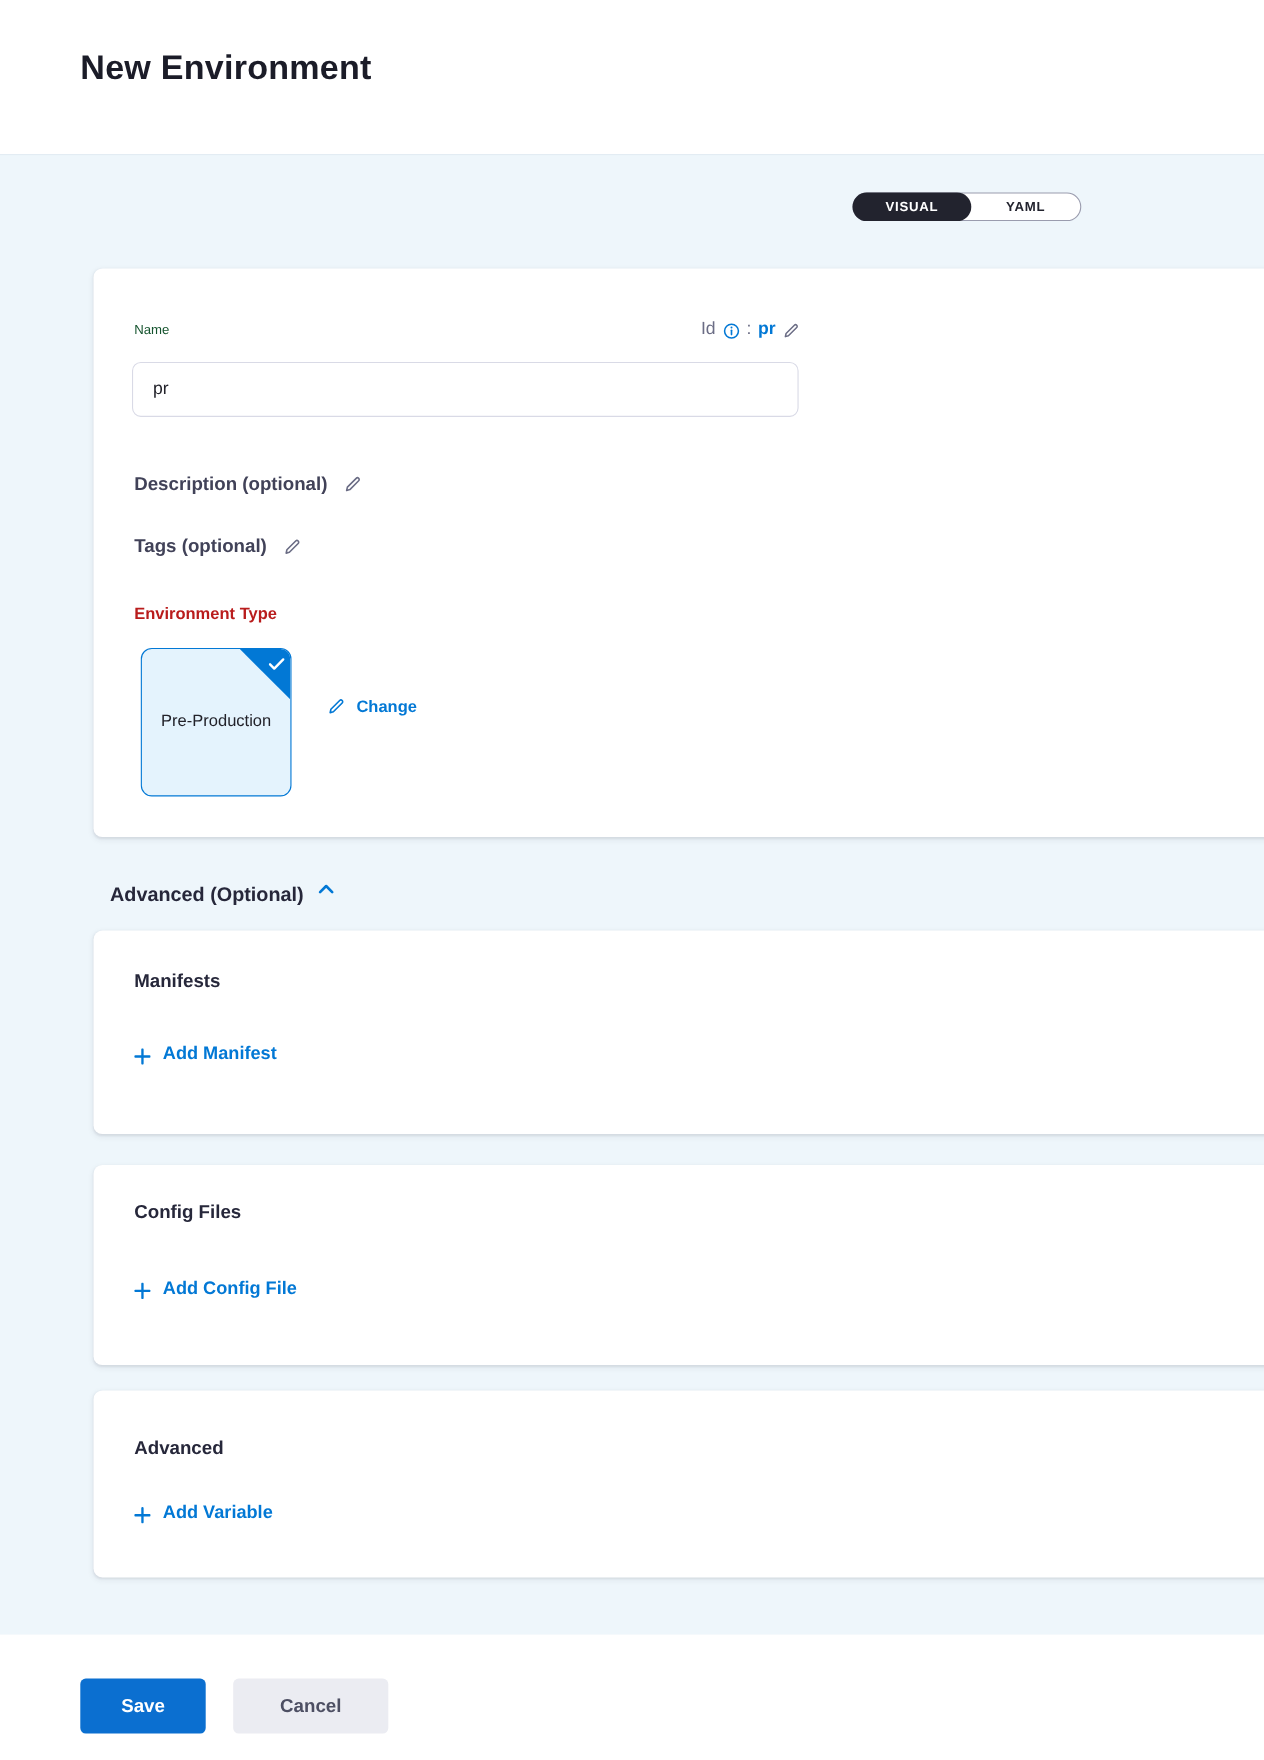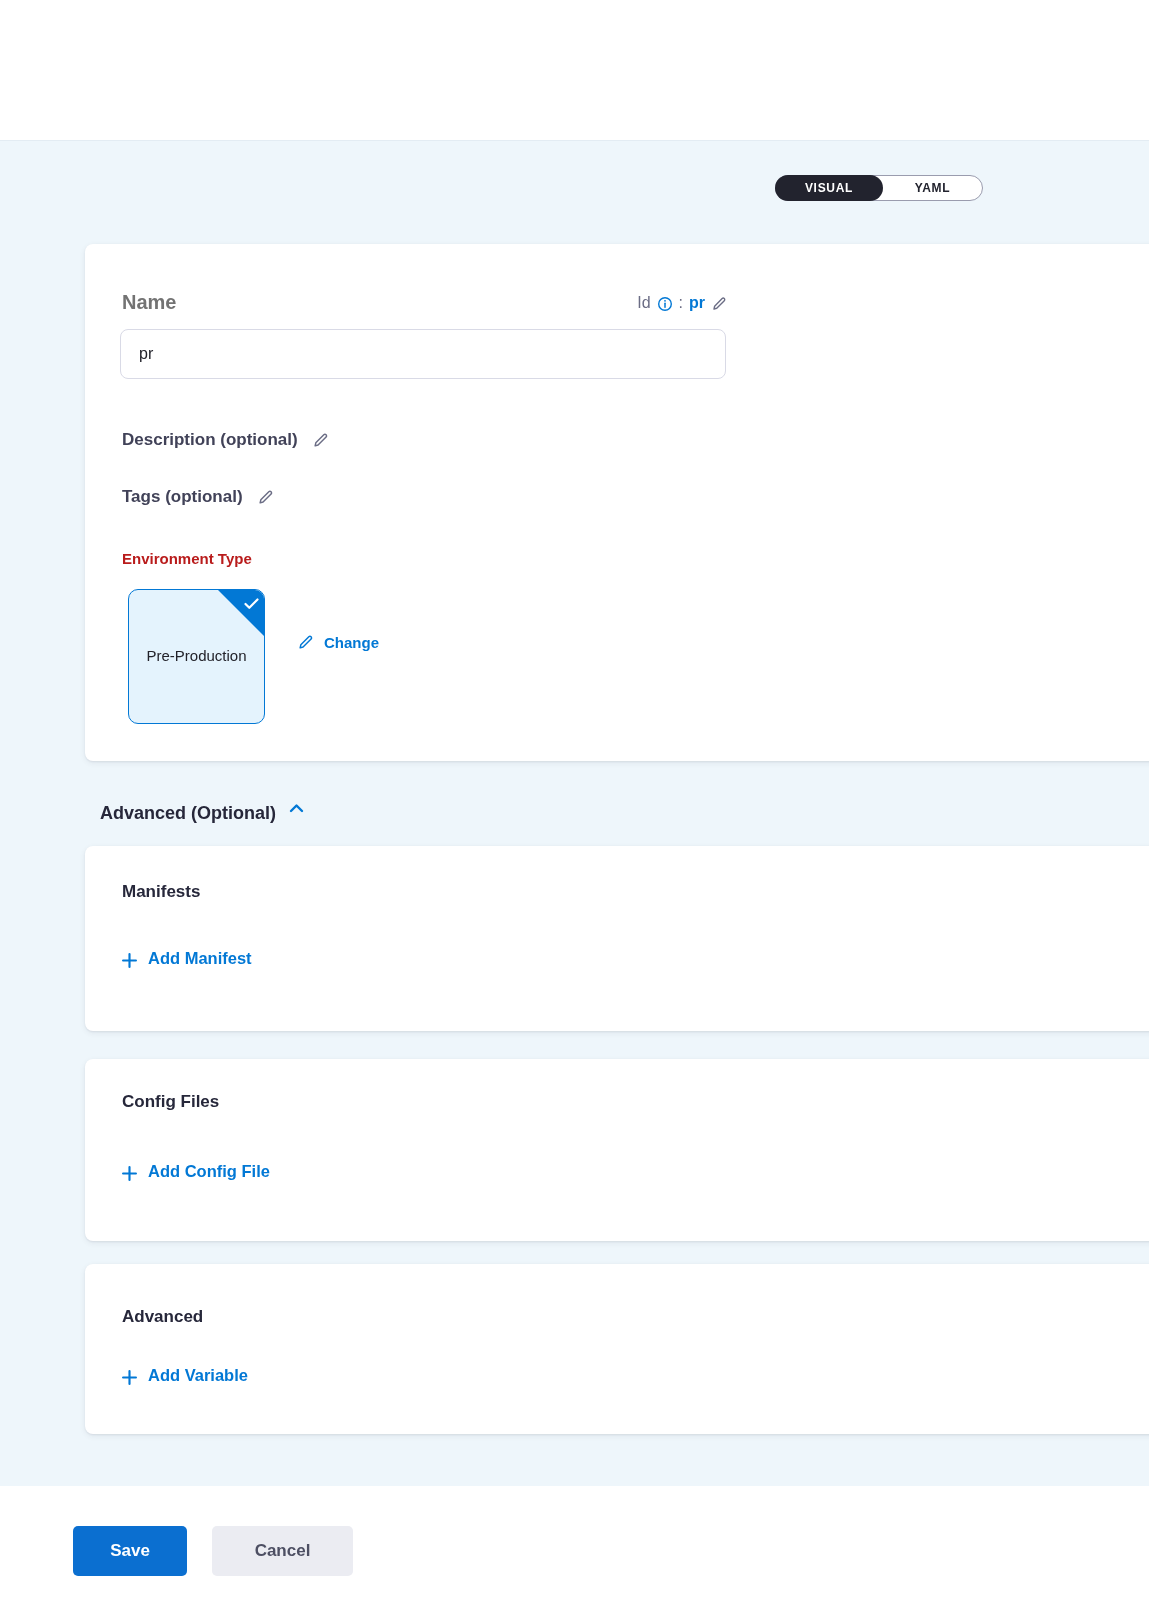--- a/index.html
+++ b/index.html
@@ -39,21 +39,21 @@
     position: absolute; left: 85px; right: -16px; background: #ffffff;
     border-radius: 8px;
     box-shadow: 0 2px 6px rgba(40,41,61,.07), 0 1px 2px rgba(40,41,61,.08);
   }
   .main-card { top: 103px; height: 517px; }
 
   .name-row {
     position: absolute; left: 37px; top: 47px; width: 606px;
     display: flex; justify-content: space-between; align-items: center;
   }
-  .field-label { font-size: 20px; font-weight: 700; color: #737373; }
+  .field-label { font-size: 12px; font-weight: 400; color: #14532d; }
   .id-group { display: flex; align-items: flex-end; gap: 6px; font-size: 16px; color: #6b6d85; }
   .id-value { color: #0278d5; font-weight: 700; }
   .icon { display: inline-flex; align-items: center; justify-content: center; }
   .icon svg { display: block; }
   .muted-icon { color: #6b6d85; }
   .blue { color: #0278d5; }
 
   .name-input {
     position: absolute; left: 35px; top: 85px; width: 606px; height: 50px;
     border: 1px solid #d9dae6; border-radius: 8px; padding: 0 18px;
@@ -119,20 +119,21 @@
     cursor: pointer;
   }
   .btn-save { left: 73px; width: 114px; background: #0b6fd0; color: #ffffff; }
   .btn-cancel { left: 212px; width: 141px; background: #ebecf2; color: #4d4f63; }
 </style>
 </head>
 <body>
 
 <div class="screen">
 
+  <h1 class="page-title">New Environment</h1>
 
   <div class="panel">
 
     <div class="toggle">
       <div class="seg seg-visual">VISUAL</div>
       <div class="seg seg-yaml">YAML</div>
     </div>
 
     <section class="card main-card">
 

